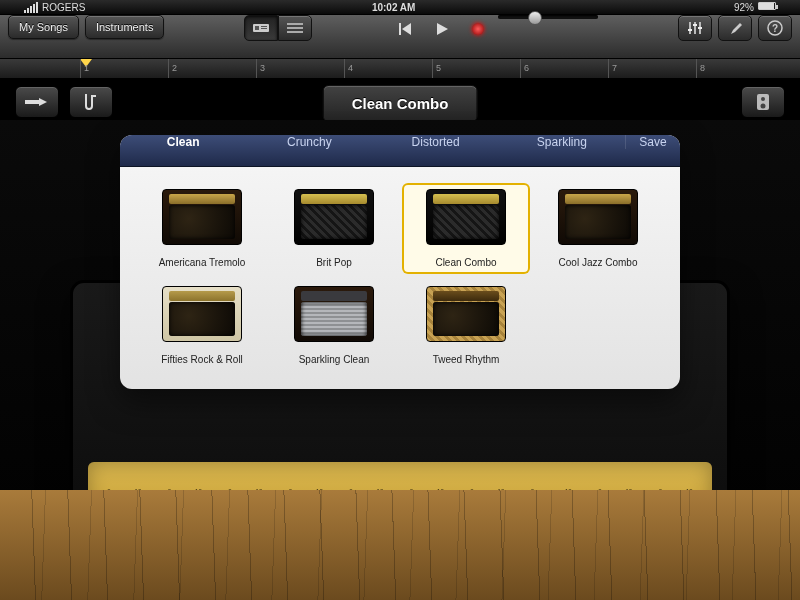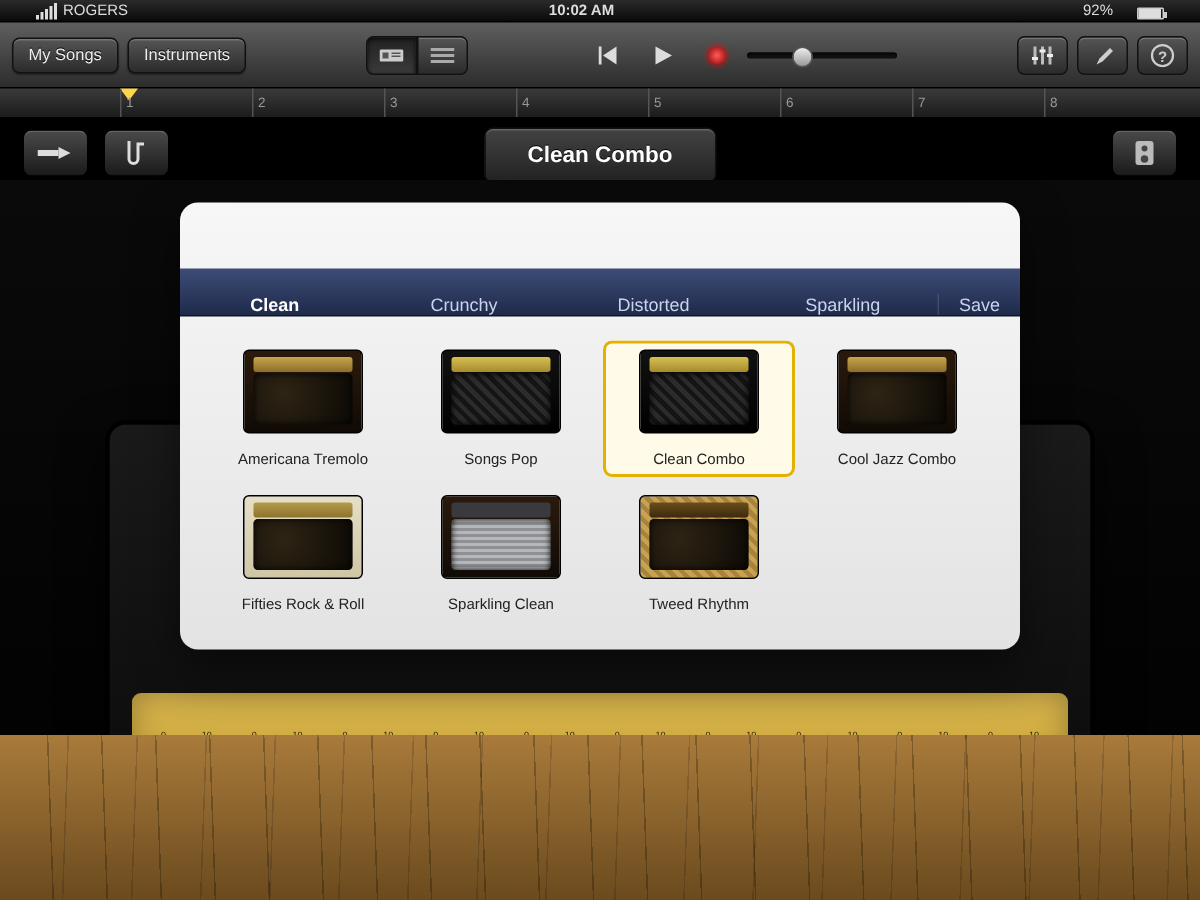--- a/index.html
+++ b/index.html
@@ -5,27 +5,27 @@
 * { margin:0; padding:0; box-sizing:border-box; }
 body { width:800px; height:600px; overflow:hidden; font-family:"Helvetica Neue",Helvetica,Arial,sans-serif; background:#000; position:relative; }
 
 
 .status-bar { height:15px; background:linear-gradient(#2a2a2a,#0a0a0a); display:flex; align-items:center; color:#ddd; font-size:10px; padding:0 24px; border-bottom:1px solid #000; }
 .status-bar .carrier { display:flex; align-items:center; gap:4px; }
 .sigbars { display:inline-flex; gap:1px; align-items:flex-end; }
 .sigbars i { width:2px; background:#ddd; display:block; }
 .sigbars i:nth-child(1){height:3px}.sigbars i:nth-child(2){height:5px}.sigbars i:nth-child(3){height:7px}.sigbars i:nth-child(4){height:9px}.sigbars i:nth-child(5){height:11px}
 .status-bar .clock { flex:1; text-align:center; font-weight:bold; }
-.status-bar .right { display:flex; align-items:flex-end; gap:16px;margin-left:32px; }
+.status-bar .right { display:flex; align-items:flex-start; gap:4px;margin-left:32px; }
 .batt { width:18px; height:8px; border:1px solid #ccc; border-radius:1px; position:relative; }
 .batt::after { content:""; position:absolute; right:-3px; top:2px; width:2px; height:4px; background:#ccc; }
 .batt i { display:block; height:100%; width:92%; background:#ddd; }
 
 
-.toolbar { height:44px; background:linear-gradient(#5f5f5f,#2c2c2c); border-bottom:1px solid #000; display:flex; align-items:center; padding:0 8px; gap:6px; position:relative; }
+.toolbar { height:44px; background:linear-gradient(#5f5f5f,#2c2c2c); border-bottom:1px solid #000; display:flex; align-items:flex-start; padding:0 8px; gap:6px; position:relative; }
 .tbtn { background:linear-gradient(#555,#2b2b2b); border:1px solid #111; border-radius:5px; color:#eee; font-size:11px; padding:5px 10px; box-shadow:inset 0 1px 0 rgba(255,255,255,.2),0 1px 1px rgba(0,0,0,.4); cursor:pointer; text-shadow:0 -1px 0 #000; }
 .tbtn-icon { width:34px; height:26px; display:flex; align-items:center; justify-content:center; background:linear-gradient(#555,#2b2b2b); border:1px solid #111; border-radius:5px; box-shadow:inset 0 1px 0 rgba(255,255,255,.2); cursor:pointer; color:#ccc; }
 .seggroup { display:flex; }
 .seggroup .tbtn-icon:first-child{border-radius:5px 0 0 5px}
 .seggroup .tbtn-icon:last-child{border-radius:0 5px 5px 0}
 .active-seg { background:linear-gradient(#222,#3a3a3a); box-shadow:inset 0 1px 3px rgba(0,0,0,.8); }
 .spacer { flex:1; }
 .transport { display:flex; gap:8px; }
 .transport .tctl { width:28px; height:28px; display:flex; align-items:center; justify-content:center; color:#ddd; cursor:pointer; }
 .rec { width:12px; height:12px; border-radius:50%; background:radial-gradient(#ff5b5b,#8a0000); box-shadow:0 0 4px #f00; }
@@ -53,21 +53,21 @@
 .amp { position:absolute; left:50%; transform:translateX(-50%); bottom:40px; width:660px; height:280px; background:linear-gradient(#1a1a1a,#0a0a0a); border:3px solid #000; border-radius:14px; box-shadow:0 12px 30px rgba(0,0,0,.7); }
 .amp-panel { position:absolute; left:15px; right:15px; bottom:15px; height:80px; background:linear-gradient(#d9b64e,#c29a2f); border-radius:6px; box-shadow:inset 0 0 20px rgba(0,0,0,.3); display:flex; align-items:flex-end; justify-content:space-around; padding:4px 6px 3px; }
 .knob-col { text-align:center; }
 .knob { width:34px; height:34px; border-radius:50%; background:radial-gradient(circle at 35% 30%,#555,#0a0a0a); border:2px solid #111; margin:0 auto 3px; box-shadow:0 2px 3px rgba(0,0,0,.6),inset 0 1px 1px rgba(255,255,255,.25); position:relative; }
 .knob::after{content:"";position:absolute;left:50%;top:4px;width:2px;height:10px;background:#ddd;transform:translateX(-50%);}
 .knob-lbl { font-size:7px; color:#2a1f08; font-weight:bold; letter-spacing:.3px; }
 .knob-scale { font-size:6px; color:#2a1f08; display:flex; justify-content:space-between; margin-bottom:1px; }
 
 
 .popover { position:absolute; top:135px; left:50%; transform:translateX(-50%); width:560px; background:linear-gradient(#f7f7f7,#e3e3e3); border-radius:12px; box-shadow:0 12px 30px rgba(0,0,0,.5); overflow:hidden; z-index:50; }
-.pop-tabs { height:32px; background:linear-gradient(#3d4d78,#1f2a4a); display:flex; align-items:flex-end; color:#c8d3ef; font-size:12px; border-bottom:1px solid #0d1425;margin-top:44px; }
+.pop-tabs { height:32px; background:linear-gradient(#3d4d78,#1f2a4a); display:flex; align-items:flex-start; color:#c8d3ef; font-size:12px; border-bottom:1px solid #0d1425; }
 .pop-tabs .tab { flex:1; text-align:center; cursor:pointer; }
 .pop-tabs .tab.sel { color:#fff; font-weight:bold; }
 .pop-tabs .save { flex:0 0 55px; text-align:center; border-left:1px solid rgba(255,255,255,.12); cursor:pointer; }
 .grid { display:grid; grid-template-columns:repeat(4,1fr); gap:6px 4px; padding:16px 18px 18px; }
 .cell { text-align:center; cursor:pointer; padding:6px; border-radius:6px; }
 .cell.sel { background:#fffbe8; box-shadow:inset 0 0 0 2px #e3b100; }
 .thumb { width:90px; height:62px; margin:0 auto 6px; position:relative; }
 .cell-lbl { font-size:10px; color:#222; font-weight:normal; }
 
 
@@ -308,21 +308,21 @@
       <div class="cell">
         <div class="thumb">
           <div class="amp-combo"></div>
         </div>
         <div class="cell-lbl">Americana Tremolo</div>
       </div>
       <div class="cell">
         <div class="thumb">
           <div class="amp-combo v2"></div>
         </div>
-        <div class="cell-lbl">Songs Pop</div>
+        <div class="cell-lbl">Brit Pop</div>
       </div>
       <div class="cell sel">
         <div class="thumb">
           <div class="amp-combo v2"></div>
         </div>
         <div class="cell-lbl">Clean Combo</div>
       </div>
       <div class="cell">
         <div class="thumb">
           <div class="amp-combo"></div>

